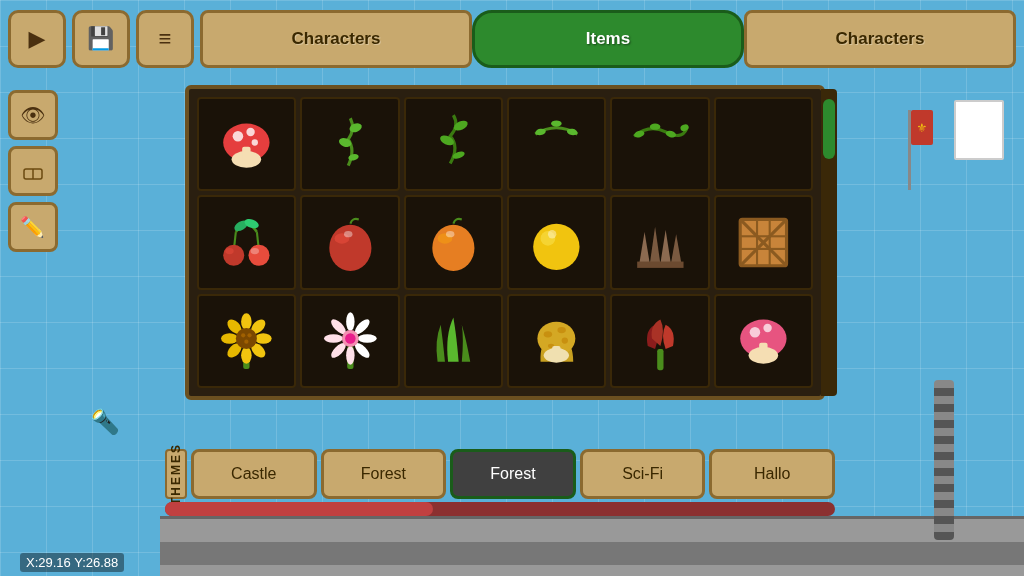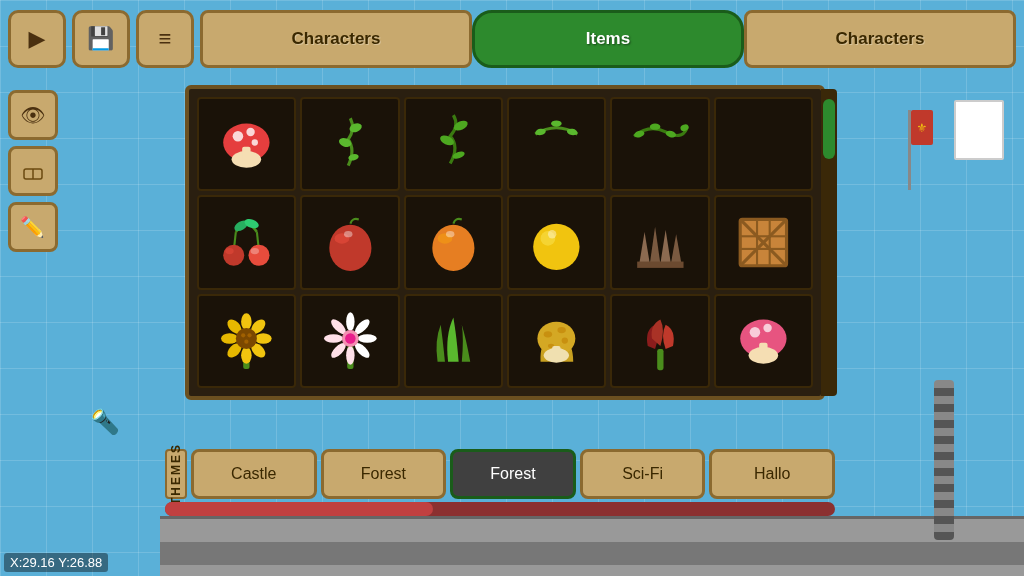--- a/index.html
+++ b/index.html
@@ -226,21 +226,21 @@
       height: 100%;
       width: 40%;
       background: #c04040;
       border-radius: 7px;
     }
 
     
     .coords {
       position: absolute;
       bottom: 4px;
-      left: 4px;
+      left: 20px;
       font-size: 13px;
       color: #fff;
       background: rgba(0,0,0,0.4);
       padding: 2px 6px;
       border-radius: 3px;
       z-index: 10;
     }
 
     
     .flag-decoration {

